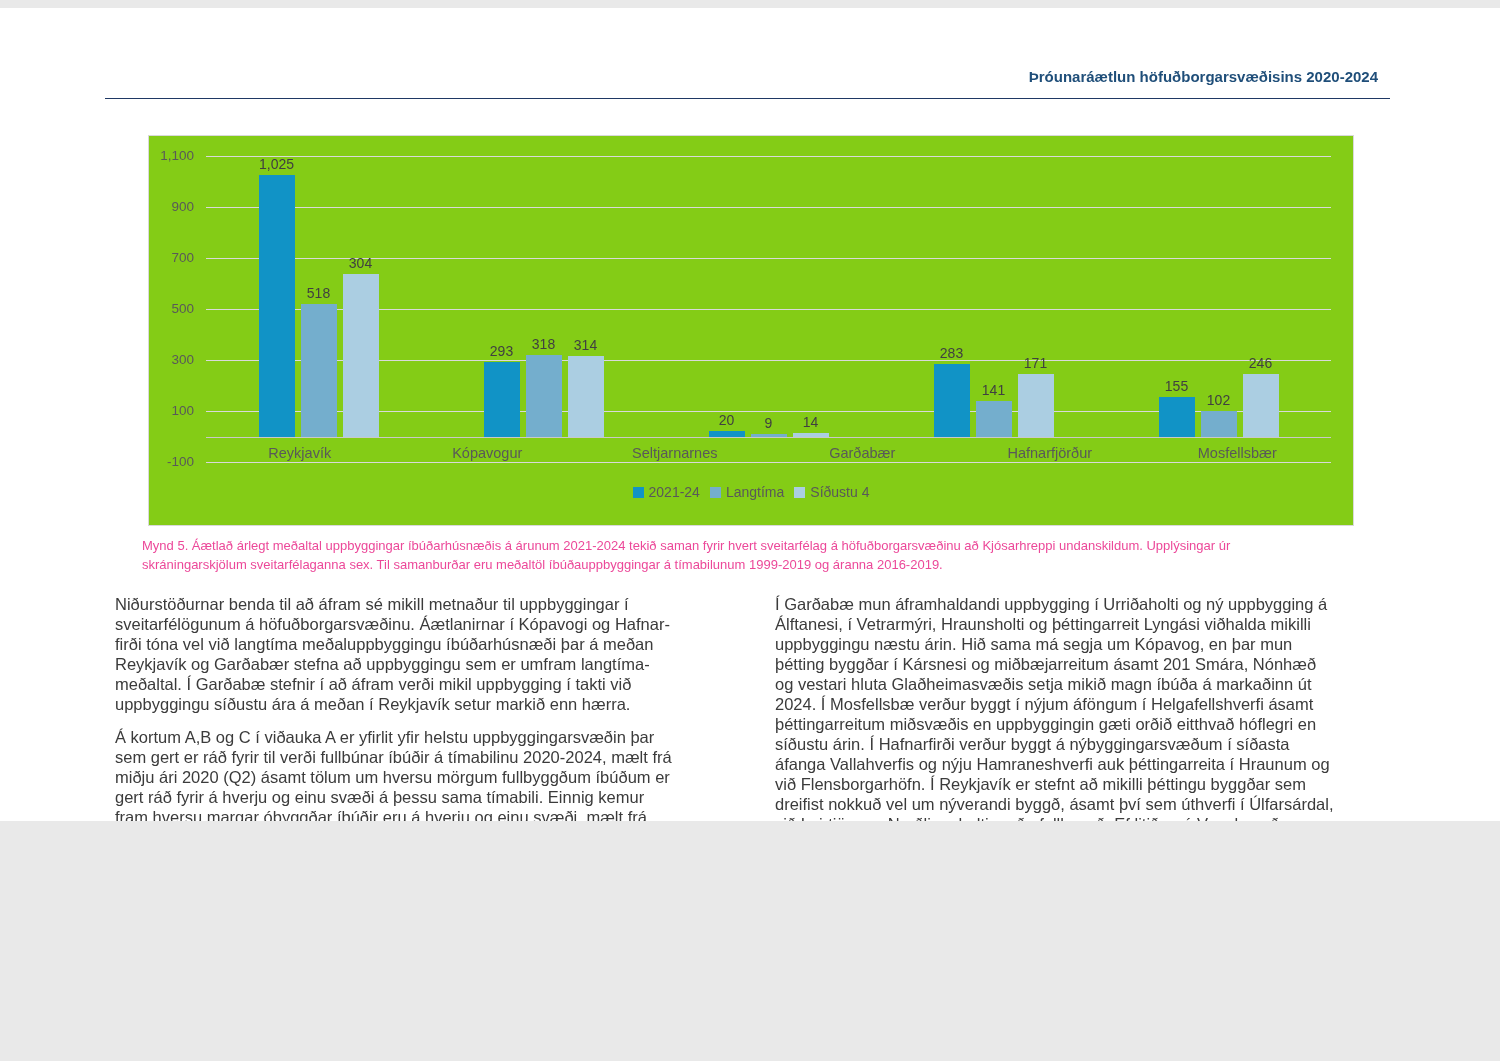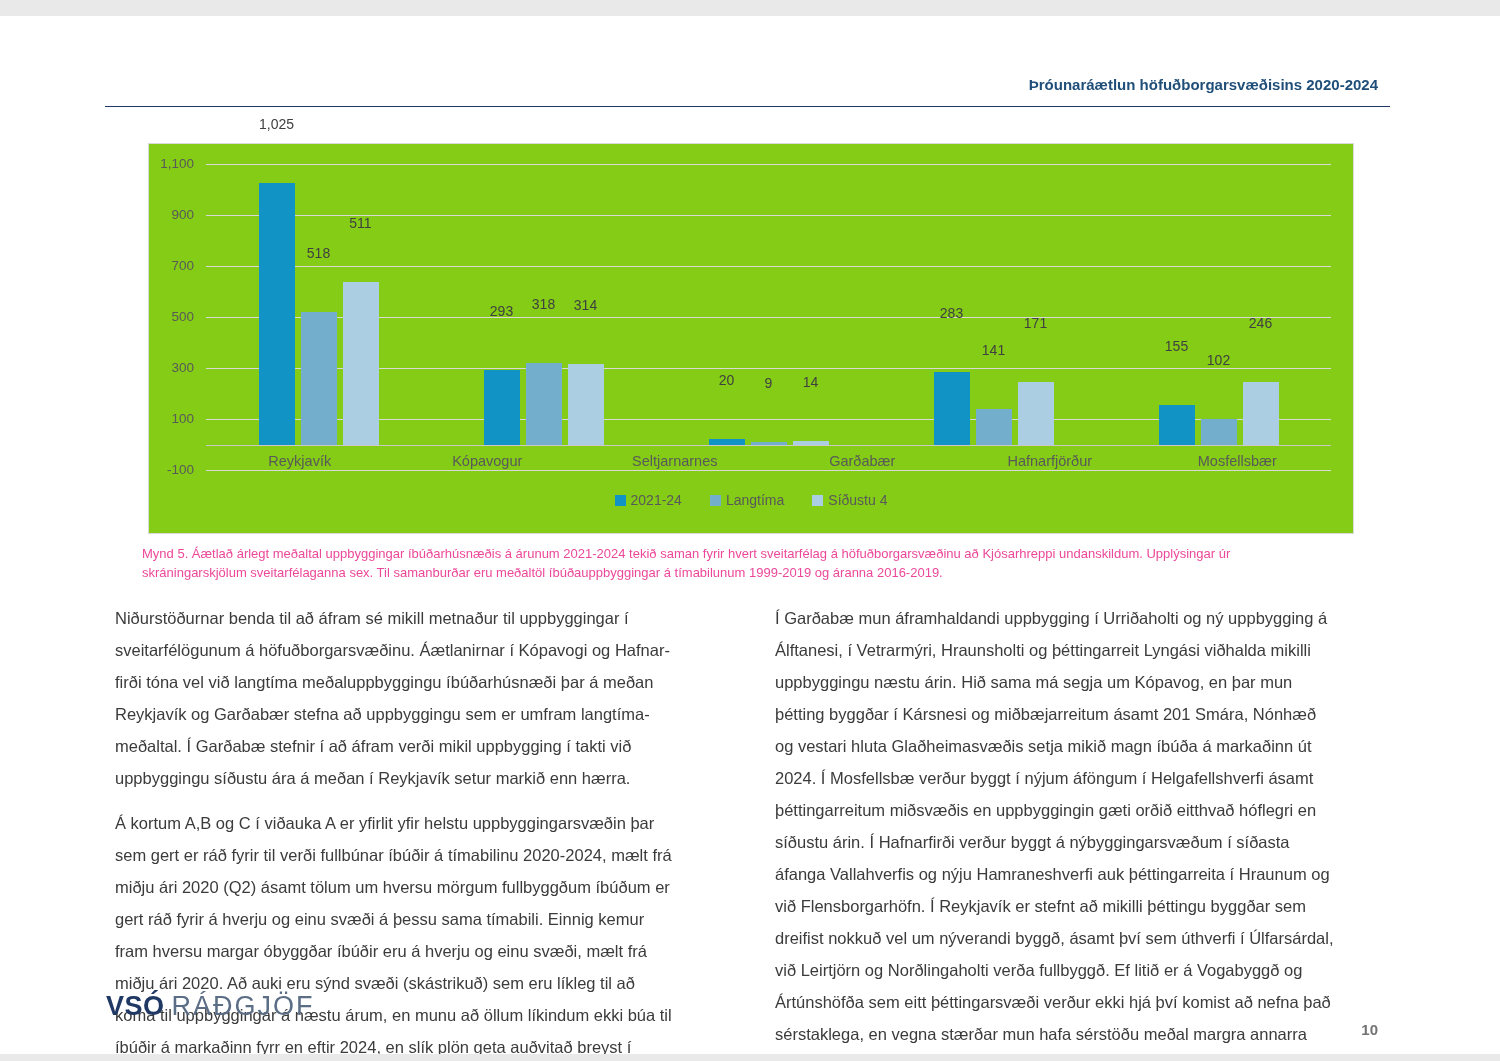--- a/index.html
+++ b/index.html
@@ -1,17 +1,17 @@
 <!DOCTYPE html>
 <html><head>
 <meta charset="utf-8">
 <style>
   html,body{margin:0;padding:0;background:#e9e9e9;}
   .page{
-    position:relative;width:1500px;height:1038px;margin:16px auto;background:#ffffff;
+    position:relative;width:1500px;height:813px;margin:8px auto;background:#ffffff;
     font-family:"Liberation Sans", sans-serif;overflow:hidden;
   }
   
   .header-title{
     position:absolute;top:60px;right:122px;font-size:15px;font-weight:bold;color:#1f4e79;
   }
   .header-rule{
     position:absolute;top:90px;left:105px;right:110px;height:1px;background:#1f3864;
   }
   
@@ -23,41 +23,41 @@
   .gridline{position:absolute;left:0;right:0;height:1px;background:#d9d9d9;z-index:1;}
   .axisline{background:#c9c9c9;}
   .ytick{
     position:absolute;right:100%;margin-right:12px;width:60px;text-align:right;
     font-size:13.5px;color:#595959;line-height:16px;white-space:nowrap;
   }
   .groups{
     position:absolute;left:0;top:0;width:100%;display:flex;z-index:2;
   }
   .group{flex:1;display:flex;align-items:flex-end;justify-content:center;gap:6px;}
-  .bar-col{display:flex;flex-direction:column;align-items:center;justify-content:flex-end;gap:48px;}
+  .bar-col{display:flex;flex-direction:column;align-items:center;justify-content:flex-end;}
   .bar-value{font-size:14px;color:#404040;margin-bottom:3px;white-space:nowrap;}
   .bar{width:36px;}
   .xlabels{position:absolute;left:0;width:100%;display:flex;justify-content:space-between;}
   .xlabel{flex:1;text-align:center;font-size:14.5px;color:#595959;}
   .legend{
-    position:absolute;left:0;right:0;top:348px;display:flex;justify-content:center;gap:28px;
+    position:absolute;left:0;right:0;top:348px;display:flex;justify-content:center;gap:10px;
   }
   .legend-item{display:flex;align-items:center;gap:5px;font-size:14px;color:#595959;}
   .legend-swatch{width:11px;height:11px;display:inline-block;}
   
   .caption{
     position:absolute;left:142px;top:528px;width:1256px;
     font-size:13px;line-height:19px;color:#ec4899;white-space:pre-line;
   }
   
   .col{position:absolute;top:586px;}
   .col-left{left:115px;width:640px;}
   .col-right{left:775px;width:640px;}
   .col p{
-    margin:0 0 13px 0;font-size:16.5px;line-height:32px;color:#3b3b3b;white-space:pre-line;
+    margin:0 0 13px 0;font-size:16.5px;line-height:20px;color:#3b3b3b;white-space:pre-line;
   }
   
   .logo{position:absolute;left:106px;top:975px;}
   .logo-vso{font-size:27px;font-weight:bold;color:#1f3864;letter-spacing:0.5px;}
   .logo-radgjof{font-size:27px;font-weight:300;color:#5b6e86;letter-spacing:2px;margin-left:7px;}
   .page-number{position:absolute;right:122px;top:1005px;font-size:15px;font-weight:bold;color:#737373;}
 </style>
 </head>
 <body>
 
@@ -87,21 +87,21 @@
           <div class="group">
             <div class="bar-col">
               <div class="bar-value">1,025</div>
               <div class="bar" style="height: 261.375px; background: rgb(17, 147, 198);"></div>
             </div>
             <div class="bar-col">
               <div class="bar-value">518</div>
               <div class="bar" style="height: 132.09px; background: rgb(116, 174, 205);"></div>
             </div>
             <div class="bar-col">
-              <div class="bar-value">511</div>
+              <div class="bar-value">304</div>
               <div class="bar" style="height: 162.18px; background: rgb(171, 206, 226);"></div>
             </div>
           </div>
           <div class="group">
             <div class="bar-col">
               <div class="bar-value">293</div>
               <div class="bar" style="height: 74.715px; background: rgb(17, 147, 198);"></div>
             </div>
             <div class="bar-col">
               <div class="bar-value">318</div>

